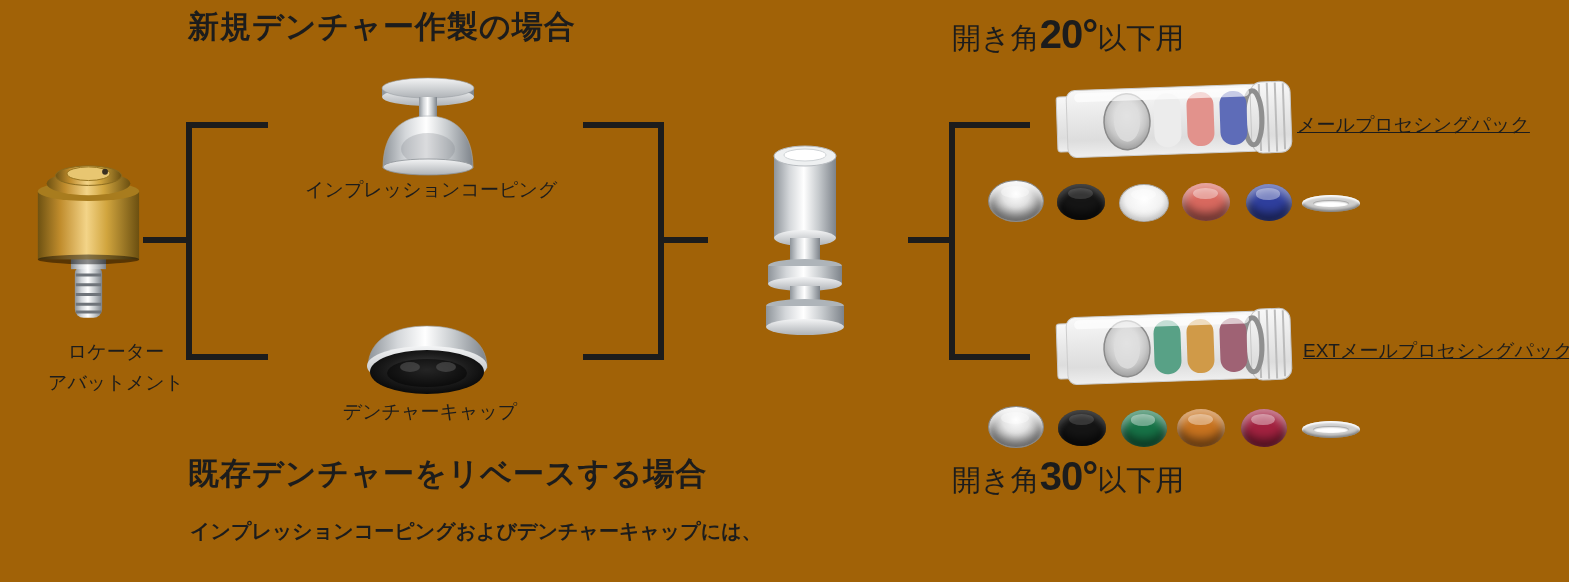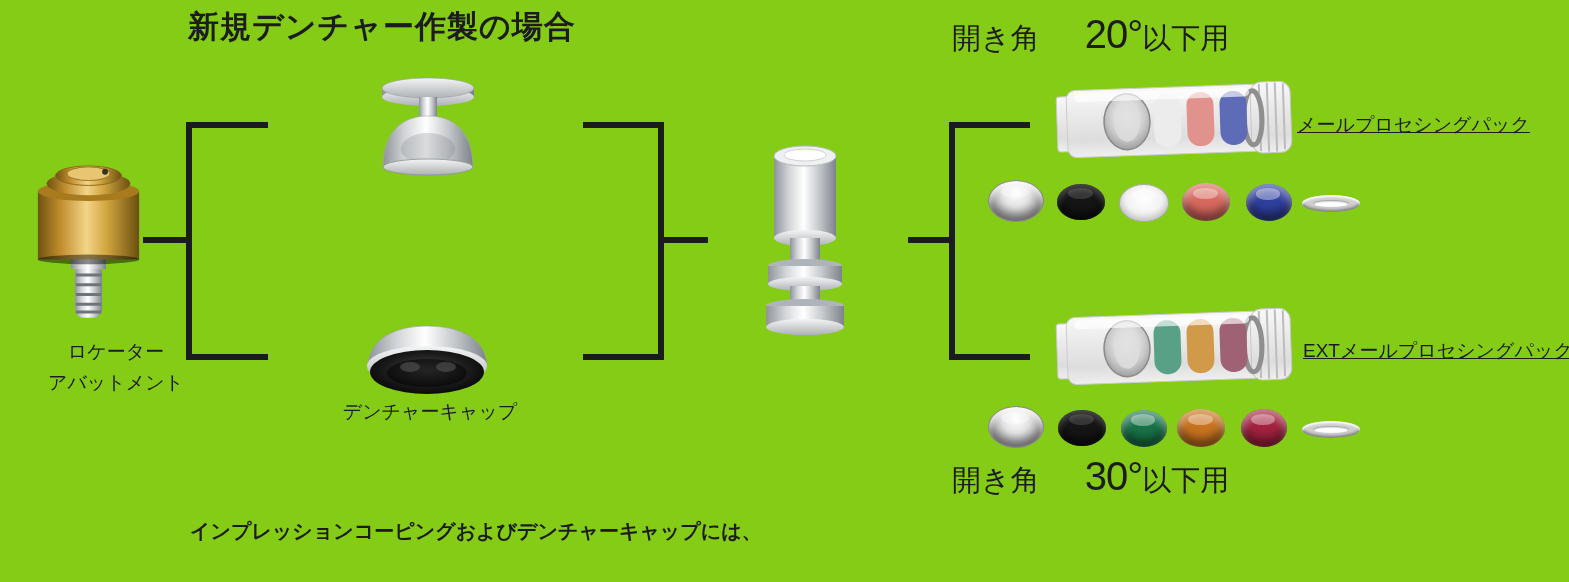--- a/index.html
+++ b/index.html
@@ -1,25 +1,25 @@
 <!DOCTYPE html>
 <html lang="ja"><head>
 <meta charset="utf-8">
 <style>
   html,body{margin:0;padding:0;background:#ffffff;}
   body{font-family:"Liberation Sans","DejaVu Sans",sans-serif;color:#1c1c1c;}
-  .canvas{position:relative;width:1569px;height:582px;background:#84cc16;overflow:hidden;}
+  .canvas{position:relative;width:1569px;height:582px;background:#a16207;overflow:hidden;}
 
   
   .line{position:absolute;background:#1c1c1c;}
 
   
   .heading{position:absolute;font-size:31px;font-weight:600;letter-spacing:1px;white-space:nowrap;}
   .angle-heading{position:absolute;font-size:29px;font-weight:500;white-space:nowrap;line-height:1.3;}
-  .angle-heading .num{font-size:40px;font-weight:400;letter-spacing:-1px;margin-left:45px;}
+  .angle-heading .num{font-size:40px;font-weight:700;letter-spacing:-1px;}
   .part-label{position:absolute;font-size:19px;font-weight:500;text-align:center;line-height:31px;white-space:nowrap;}
   .pack-label{position:absolute;font-size:19px;font-weight:500;white-space:nowrap;text-decoration:underline;}
   .note{position:absolute;font-size:20px;font-weight:700;line-height:29px;white-space:nowrap;}
 
   
   .cap{position:absolute;border-radius:50%;background:var(--cap,#999);
        box-shadow:inset 0 6px 8px rgba(255,255,255,.45), inset 0 -8px 10px rgba(0,0,0,.5);}
   .cap::after{content:"";position:absolute;left:22%;top:12%;width:52%;height:30%;border-radius:50%;
        background:rgba(255,255,255,.38);}
   .cap--silver{background:radial-gradient(ellipse at 50% 32%,#ffffff 0%,#e2e2e2 35%,#9b9b9b 72%,#6d6d6d 100%);
@@ -77,20 +77,21 @@
       <linearGradient id="tubeGrad" x1="0" y1="0" x2="0" y2="1">
         <stop offset="0" stop-color="#f8f8f8"></stop>
           <stop offset=".4" stop-color="#e9e9e9"></stop>
         <stop offset=".75" stop-color="#dddddd"></stop>
           <stop offset="1" stop-color="#efefef"></stop>
       </linearGradient>
     </defs>
   </svg>
 
   <div class="heading" style="left:188px;top:6px;">新規デンチャー作製の場合</div>
+  <div class="heading" style="left:188px;top:453px;">既存デンチャーをリベースする場合</div>
 
   <div class="angle-heading" style="left:952px;top:8px;"><span>開き角</span><span class="num">20°</span><span>以下用</span></div>
   <div class="angle-heading" style="left:952px;top:450px;"><span>開き角</span><span class="num">30°</span><span>以下用</span></div>
 
   <div class="note" style="left:190px;top:517px;">
     <div>インプレッションコーピングおよびデンチャーキャップには、</div>
   </div>
 
   <div class="line" style="left:143px;top:237px;width:47px;height:6px;"></div>
   <div class="line" style="left:186px;top:122px;width:6px;height:238px;"></div>
@@ -126,20 +127,21 @@
 
   <svg class="abs" style="left:358px;top:76px;" width="140" height="100" viewBox="0 0 140 100">
     <rect x="24" y="12" width="92" height="9" fill="url(#silverH)"></rect>
     <ellipse cx="70" cy="21" rx="46" ry="9" fill="url(#silverV)"></ellipse>
     <ellipse cx="70" cy="12" rx="46" ry="10" fill="url(#silverV)" stroke="#9aa0a5" stroke-width=".6"></ellipse>
     <rect x="61" y="21" width="18" height="22" fill="url(#silverH)"></rect>
     <path d="M25 92 C25 56 44 40 70 40 C96 40 115 56 115 92 Z" fill="url(#silverH)" stroke="#a6abb0" stroke-width=".6"></path>
     <ellipse cx="70" cy="73" rx="27" ry="16" fill="#7d838a" opacity=".28"></ellipse>
     <ellipse cx="70" cy="91" rx="45" ry="8" fill="url(#silverV)" stroke="#8b9095" stroke-width=".8"></ellipse>
   </svg>
+  <div class="part-label" style="left:305px;top:174px;width:250px;">インプレッションコーピング</div>
 
   <svg class="abs" style="left:360px;top:320px;" width="135" height="80" viewBox="0 0 135 80">
     <path d="M8 48 C8 18 36 6 67 6 C99 6 127 18 127 48 Z" fill="url(#silverH)" stroke="#9aa0a5" stroke-width=".6"></path>
     <ellipse cx="67" cy="46" rx="60" ry="20" fill="url(#silverV)"></ellipse>
     <ellipse cx="67" cy="52" rx="57" ry="22" fill="url(#blackRad)"></ellipse>
     <ellipse cx="67" cy="53" rx="40" ry="14" fill="#000" opacity=".5"></ellipse>
     <ellipse cx="50" cy="47" rx="10" ry="5" fill="#555" opacity=".6"></ellipse>
     <ellipse cx="86" cy="47" rx="10" ry="5" fill="#555" opacity=".6"></ellipse>
   </svg>
   <div class="part-label" style="left:330px;top:396px;width:200px;">デンチャーキャップ</div>

